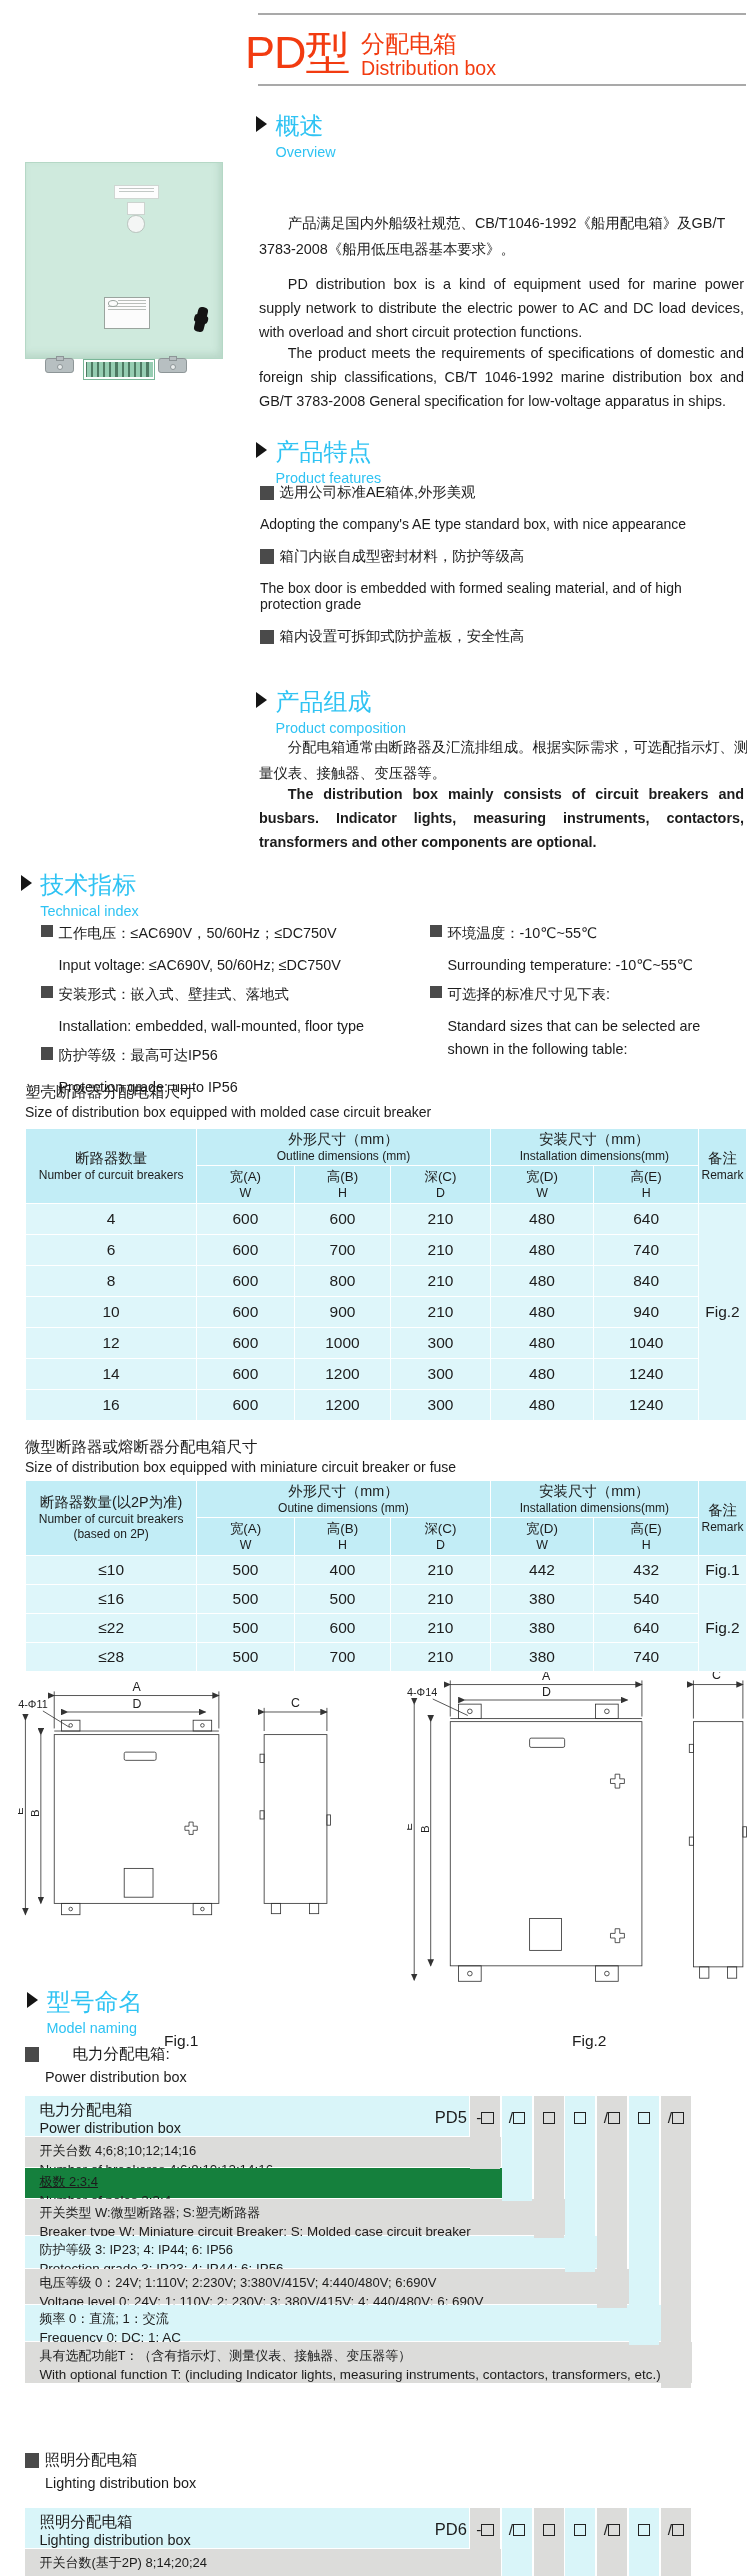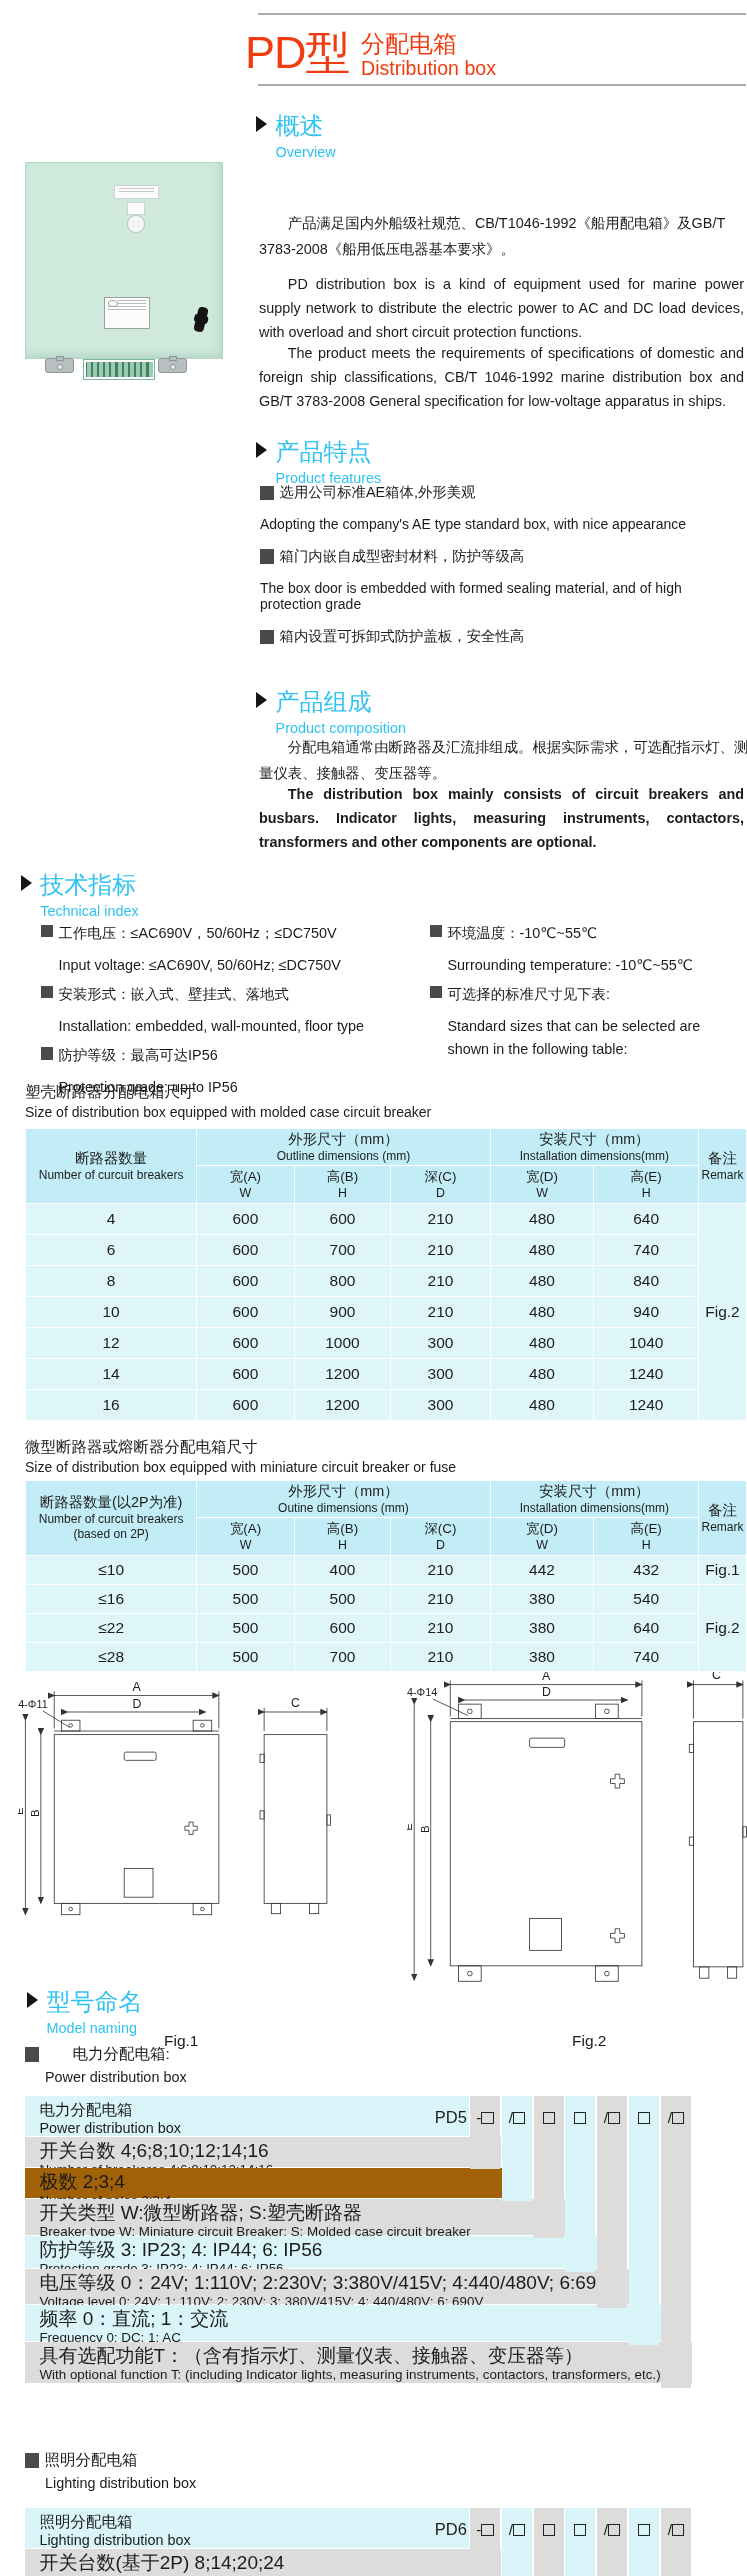--- a/index.html
+++ b/index.html
@@ -60,28 +60,28 @@
   .foot:before{content:"";position:absolute;left:10.3px;top:-3.1px;width:6.2px;height:3.1px;background:#b7bfc1;border:0.5px solid #8d9597;}
   .foot:after{content:"";position:absolute;left:11.3px;top:4.6px;width:4.1px;height:4.1px;border-radius:50%;background:#e8ecec;border:0.5px solid #8d9597;}
   
   .figlabel{position:absolute;font-size:15.5px;}
   
   .mn-bullet-cn{position:absolute;font-size:15.5px;display:flex;align-items:center;}
   .mn-bullet-en{position:absolute;font-size:14.4px;}
   .mn{position:absolute;left:25px;width:667px;}
   .mn .row{border-bottom:1.5px solid #fff;position:relative;}
   .mn .row .pad{padding:5.2px 0 0 14.4px;}
-  .mn .rcn{font-size:19px;line-height:18.5px;white-space:nowrap;}
+  .mn .rcn{font-size:13px;line-height:18.5px;white-space:nowrap;}
   .mn .ren{font-size:13.4px;line-height:17.5px;white-space:nowrap;}
   .mn .top{height:40px;width:444px;background:#d9f5f9;position:relative;}
   .mn .top .lcn{font-size:15.5px;line-height:19.6px;padding:4.1px 0 0 14.4px;}
   .mn .top .len{font-size:14.4px;line-height:16.5px;padding:0 0 0 14.4px;}
   .mn .code{position:absolute;right:2.1px;top:12.4px;font-size:16.5px;}
   .mn .r1{height:30px;width:476px;background:#dcdcda;}
-  .mn .r2{height:30px;width:496px;background:#a16207;}
+  .mn .r2{height:30px;width:496px;background:#15803d;text-decoration:underline;}
   .mn .r3{height:36px;width:540px;background:#dcdcda;}
   .mn .r4{height:32px;width:572px;background:#d9f5f9;}
   .mn .r5{height:35px;width:604px;background:#dcdcda;}
   .mn .r6{height:36px;width:636px;background:#d9f5f9;}
   .mn .r7{height:41px;width:667px;background:#dcdcda;border-bottom:none;}
   .mn .strip{position:absolute;top:0;width:30px;}
   .mn .s1{left:445px;height:73px;background:#dcdcda;}
   .mn .s2{left:477px;height:105px;background:#d9f5f9;}
   .mn .s3{left:509px;height:142px;background:#dcdcda;}
   .mn .s4{left:540px;height:176px;background:#d9f5f9;}

